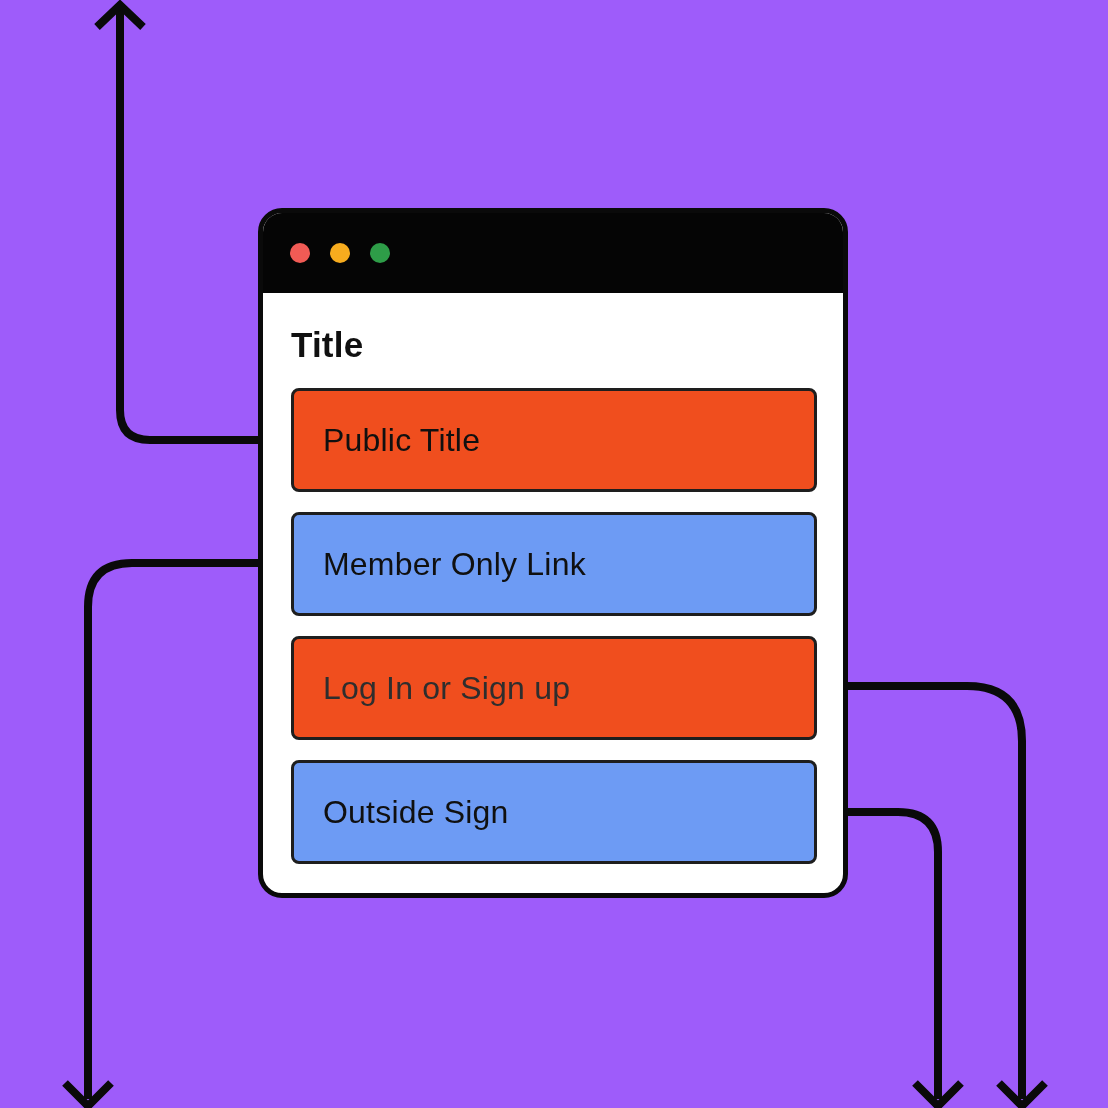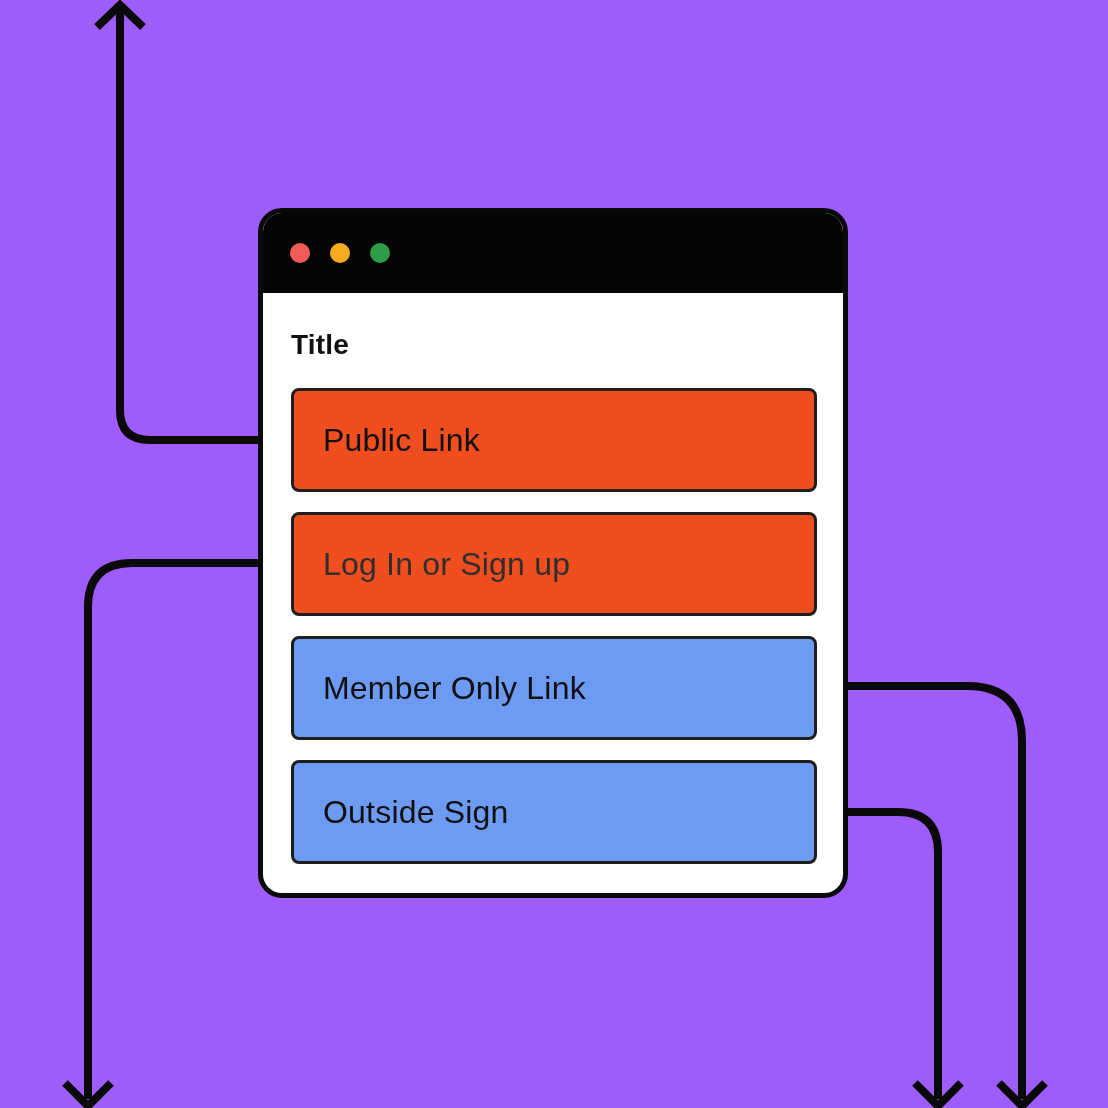--- a/index.html
+++ b/index.html
@@ -60,21 +60,21 @@
     flex: 0 0 auto;
   }
   .dot.red    { background: var(--traffic-red, #F15B55); }
   .dot.yellow { background: var(--traffic-yellow, #F7AC1E); }
   .dot.green  { background: var(--traffic-green, #2E9D48); }
   .content {
     padding: 34px 28px 0 28px;
   }
   .page-title {
     margin: 0 0 25px 0;
-    font-size: 28px;
+    font-size: 35px;
     line-height: 36px;
     font-weight: 700;
     color: var(--text-black, #101010);
     letter-spacing: 0.2px;
   }
   .btn {
     box-sizing: border-box;
     width: 526px;
     height: 104px;
     margin-bottom: 20px;
@@ -117,29 +117,29 @@
       <span class="dot red"></span>
       <span class="dot yellow"></span>
       <span class="dot green"></span>
     </div>
 
     <div class="content">
 
       <h1 class="page-title">Title</h1>
 
       <div class="btn" data-color="orange">
-        <span class="btn-label" data-tone="black">Public Link</span>
+        <span class="btn-label" data-tone="black">Public Title</span>
+      </div>
+
+      <div class="btn" data-color="blue">
+        <span class="btn-label" data-tone="black">Member Only Link</span>
       </div>
 
       <div class="btn" data-color="orange">
         <span class="btn-label" data-tone="charcoal">Log In or Sign up</span>
-      </div>
-
-      <div class="btn" data-color="blue">
-        <span class="btn-label" data-tone="black">Member Only Link</span>
       </div>
 
       <div class="btn" data-color="blue">
         <span class="btn-label" data-tone="black">Outside Sign</span>
       </div>
 
     </div>
   </div>
 </div>
 

